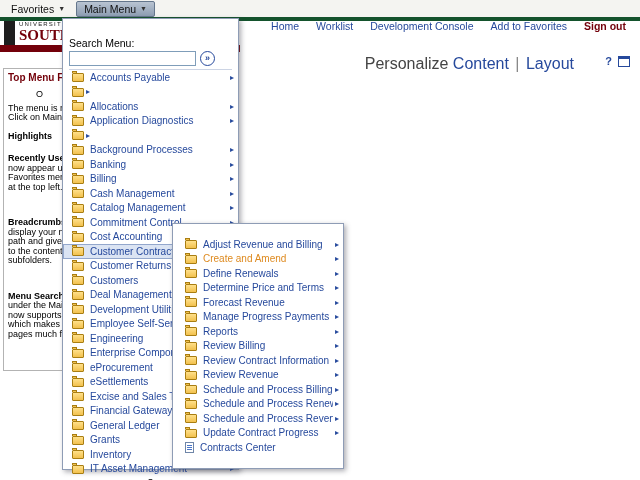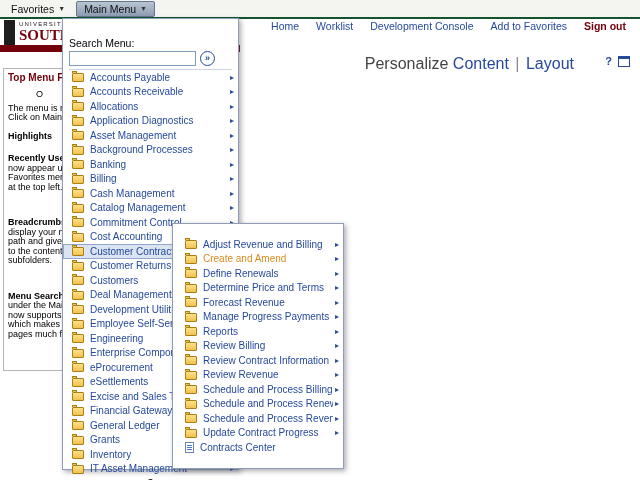--- a/index.html
+++ b/index.html
@@ -3,21 +3,21 @@
 <meta charset="utf-8">
 <style>
   html,body{margin:0;padding:0;}
   body{
     width:640px;height:480px;position:relative;overflow:hidden;
     background:#fff;font-family:"Liberation Sans",sans-serif;
     -webkit-font-smoothing:antialiased;
   }
   
   .topbar{position:absolute;top:0;left:0;right:0;height:17px;background:#f4f4f1;
-    border-bottom:2px solid #14532d;display:flex;align-items:center;font-size:10.5px;z-index:3;}
+    border-bottom:4px solid #14532d;display:flex;align-items:center;font-size:10.5px;z-index:3;}
   .fav-btn{margin-left:6px;padding:1px 5px;color:#111;display:flex;align-items:center;cursor:default;}
   .mainmenu-btn{margin-left:6px;padding:1px 7px;background:linear-gradient(#b9c4d2,#8d9db2);
     border:1px solid #64768c;border-radius:2px;color:#101010;display:flex;align-items:center;}
   .caret{font-size:7px;margin-left:4px;color:#333;}
   
   .banner{position:absolute;top:17px;left:0;right:0;height:38px;background:#fff;z-index:0;}
   .logo-emblem{position:absolute;left:4px;top:3px;width:11px;height:28px;background:#1e1e1e;}
   .logo-line1{position:absolute;left:19px;top:4px;font-size:6px;letter-spacing:1.2px;color:#1a1a1a;white-space:nowrap;}
   .logo-line2{position:absolute;left:19px;top:10px;font-size:15px;font-weight:bold;color:#73000A;
     font-family:"Liberation Serif",serif;white-space:nowrap;}
@@ -140,36 +140,34 @@
     <div class="menu-sep"></div>
   </div>
   <div class="menu-list" id="menu-list">
       <div class="menu-row">
         <span class="folder-icon"></span>
         <span class="mi-label">Accounts Payable</span>
         <span class="mi-arrow">▸</span>
       </div>
       <div class="menu-row">
         <span class="folder-icon"></span>
-        <span class="mi-label">Accounts Receivable</span>
         <span class="mi-arrow">▸</span>
       </div>
       <div class="menu-row">
         <span class="folder-icon"></span>
         <span class="mi-label">Allocations</span>
         <span class="mi-arrow">▸</span>
       </div>
       <div class="menu-row">
         <span class="folder-icon"></span>
         <span class="mi-label">Application Diagnostics</span>
         <span class="mi-arrow">▸</span>
       </div>
       <div class="menu-row">
         <span class="folder-icon"></span>
-        <span class="mi-label">Asset Management</span>
         <span class="mi-arrow">▸</span>
       </div>
       <div class="menu-row">
         <span class="folder-icon"></span>
         <span class="mi-label">Background Processes</span>
         <span class="mi-arrow">▸</span>
       </div>
       <div class="menu-row">
         <span class="folder-icon"></span>
         <span class="mi-label">Banking</span>

